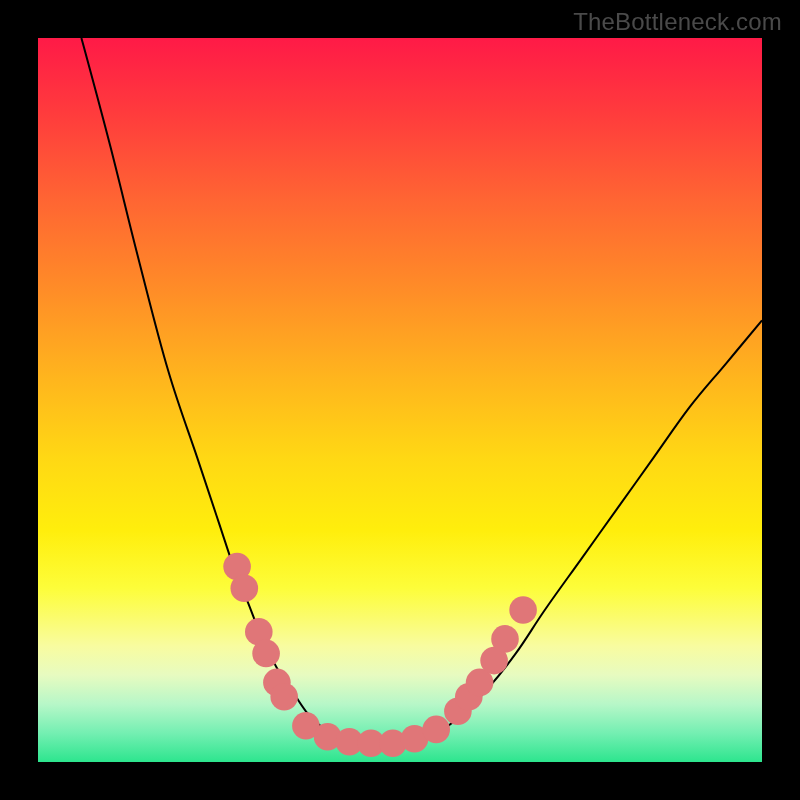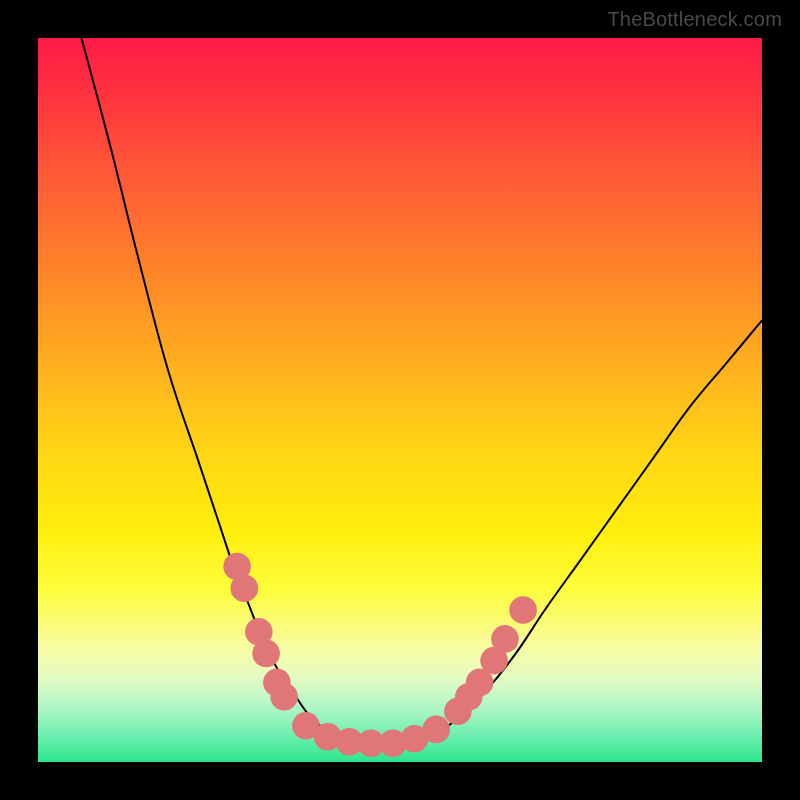--- a/index.html
+++ b/index.html
@@ -42,21 +42,21 @@
       #b7f7c8 92%,
       #74efb2 96%,
       #2de58e 100%
     );
   }
   .watermark {
     position: absolute;
     top: 8px;
     right: 18px;
     color: #4a4a4a;
-    font-size: 20px;
+    font-size: 24px;
     font-weight: 400;
     letter-spacing: 0.2px;
     user-select: none;
   }
   svg.curve {
     position: absolute;
     left: 0;
     top: 0;
     width: 724px;
     height: 724px;

